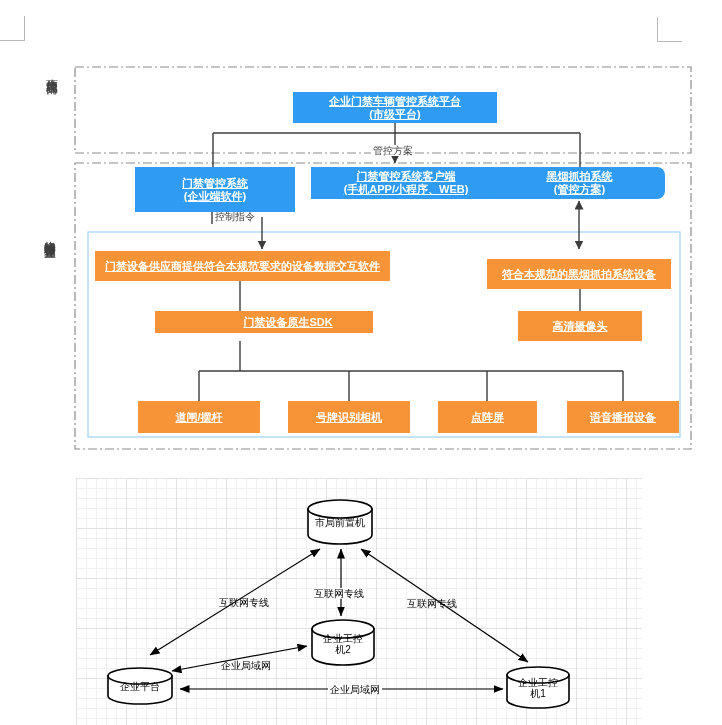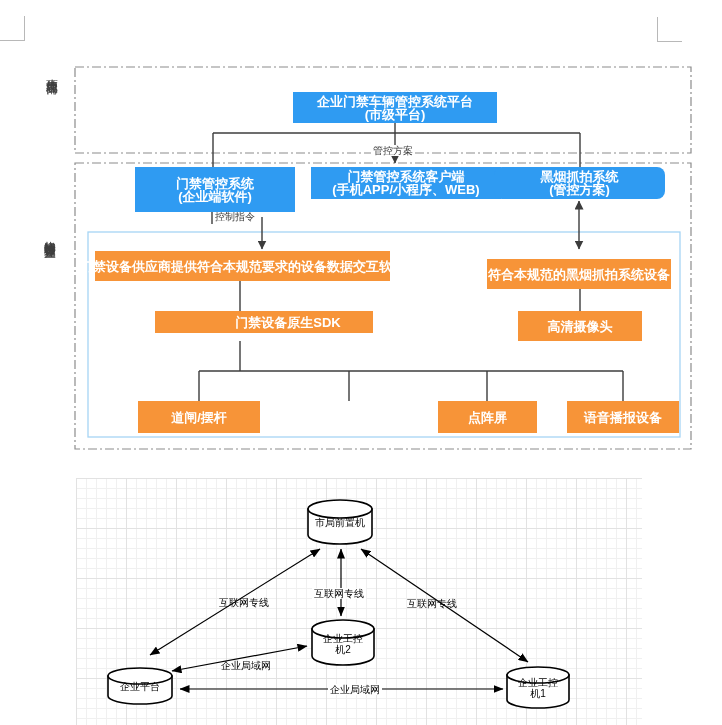--- a/index.html
+++ b/index.html
@@ -12,21 +12,21 @@
   .mark.tl{left:0;top:16px;border-right:1px solid var(--mark);border-bottom:1px solid var(--mark);}
   .mark.tr{left:657px;top:17px;border-left:1px solid var(--mark);border-bottom:1px solid var(--mark);}
   
   .vlabel{
     position:absolute;writing-mode:vertical-rl;text-orientation:upright;
     font-size:11.5px;color:#3f3f3f;letter-spacing:0.5px;white-space:nowrap;
   }
   
   .box{
     position:absolute;display:flex;flex-direction:column;align-items:center;justify-content:center;
-    color:#fff;font-size:13px;font-weight:bold;line-height:13px;text-align:center;white-space:nowrap;
+    color:#fff;font-size:11px;font-weight:bold;line-height:13px;text-align:center;white-space:nowrap;text-decoration:underline;
   }
   .box.blue{background:var(--blue);}
   .box.orange{background:var(--orange);}
   
   .elabel{
     position:absolute;font-size:10px;color:#3d3d3d;text-align:center;white-space:nowrap;line-height:11px;
   }
   .elabel.onwhite{background:#fff;padding:0 2px;}
   .nlabel{
     position:absolute;font-size:10px;color:#000;text-align:center;white-space:nowrap;line-height:11px;
@@ -149,20 +149,23 @@
   </div>
   <div class="box orange" style="left:155px;top:311px;width:170px;height:22px;padding-left:48px;">
     <div>门禁设备原生SDK</div>
   </div>
   <div class="box orange" style="left:518px;top:311px;width:124px;height:30px;">
     <div>高清摄像头</div>
   </div>
   <div class="box orange" style="left:138px;top:401px;width:122px;height:32px;">
     <div>道闸/摆杆</div>
   </div>
+  <div class="box orange" style="left:288px;top:401px;width:122px;height:32px;">
+    <div>号牌识别相机</div>
+  </div>
   <div class="box orange" style="left:438px;top:401px;width:99px;height:32px;">
     <div>点阵屏</div>
   </div>
   <div class="box orange" style="left:567px;top:401px;width:112px;height:32px;">
     <div>语音播报设备</div>
   </div>
 
   <div class="nlabel" style="left:295px;top:517px;width:90px;">市局前置机</div>
   <div class="nlabel" style="left:298px;top:633px;width:90px;">
     <div>企业工控</div>

